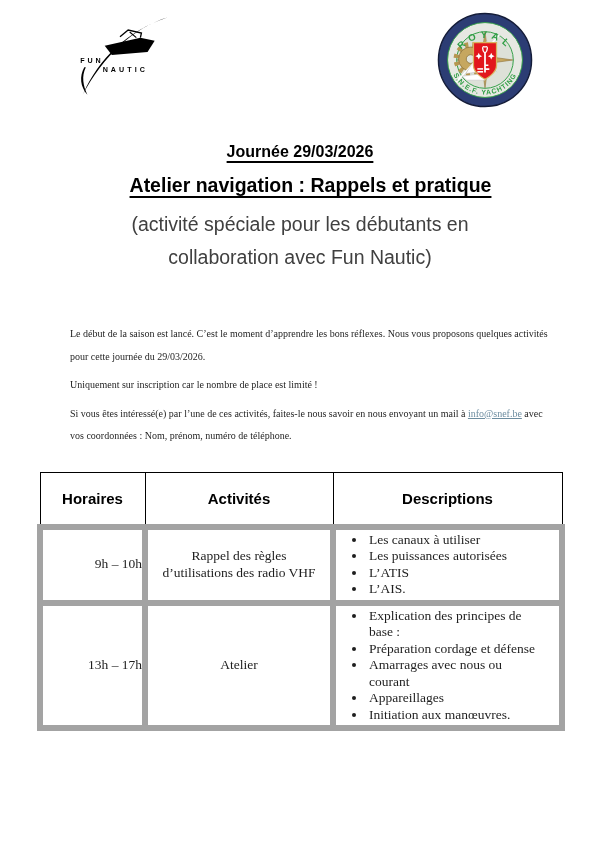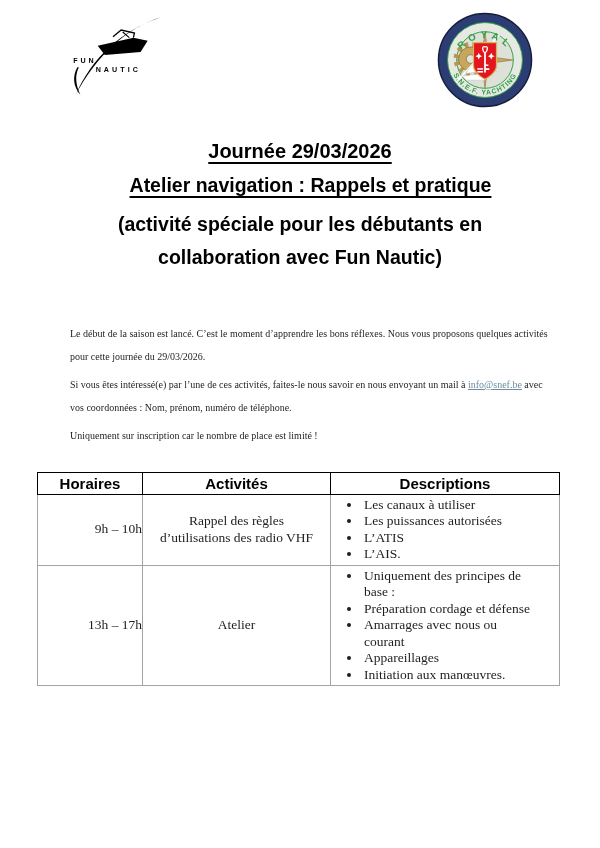--- a/index.html
+++ b/index.html
@@ -6,45 +6,45 @@
   html, body { background: #ffffff; }
   body {
     width: 600px; height: 848px;
     position: relative;
     font-family: "Liberation Sans", sans-serif;
     color: #000;
     overflow: hidden;
   }
 
   
-  .logo-fun { position: absolute; left: 62px; top: 13px; width: 102px; height: 84px; }
+  .logo-fun { position: absolute; left: 69px; top: 13px; width: 102px; height: 84px; }
   .badge    { position: absolute; left: 437px; top: 12px; width: 96px; height: 96px; }
 
   
   .title-wrap { text-align: center; }
   .doc-title {
     margin-top: 139px;
-    font-size: 20px; font-weight: bold; line-height: 25px;
+    font-size: 16px; font-weight: bold; line-height: 25px;
     text-decoration: underline;
     text-decoration-thickness: 2px;
     text-underline-offset: 4px;
   }
   .doc-subtitle {
     margin-top: 9px;
     font-size: 19.5px; font-weight: bold; line-height: 25px;
     text-decoration: underline;
     text-decoration-thickness: 2px;
     text-underline-offset: 4px;
     margin-left: 21px;
   }
   .doc-note {
     margin: 10px auto 0;
     max-width: 400px;
-    font-size: 19.5px; font-weight: bold; line-height: 33px;
-    color: #000000;
+    font-size: 19.5px; font-weight: normal; line-height: 33px;
+    color: #404040;
   }
 
   
   .intro {
     margin: 49px 0 0 70px;
     width: 484px;
     font-family: "Liberation Serif", serif;
     font-size: 10px;
     line-height: 22.5px;
     color: #1e1e1e;
@@ -57,25 +57,25 @@
     margin: 24px 0 0 37px;
     width: 522px;
     border-collapse: collapse;
     table-layout: fixed;
   }
   .schedule th {
     border: 1px solid #000;
     font-family: "Liberation Sans", sans-serif;
     font-size: 15px; font-weight: bold;
     line-height: 19px;
-    padding: 1px 0;
+    padding: 16px 0;
     text-align: center;
   }
   .schedule td {
-    border: 1px solid #a3a3a3;
+    border: 6px solid #a3a3a3;
     font-family: "Liberation Serif", serif;
     font-size: 13.5px;
     color: #1e1e1e;
   }
   .col-time { width: 105px; }
   .col-act  { width: 188px; }
   .col-desc { width: 229px; }
   td.cell-time { text-align: right; vertical-align: middle; line-height: 16.5px; }
   td.cell-act  { text-align: center; vertical-align: middle; line-height: 16.5px; padding: 16px 14px; }
   td.cell-desc { vertical-align: middle; padding: 1px 21px 1px 0; }
@@ -149,22 +149,22 @@
 </div>
 
 <div class="title-wrap">
   <h1 class="doc-title">Journée 29/03/2026</h1>
   <h2 class="doc-subtitle">Atelier navigation : Rappels et pratique</h2>
   <p class="doc-note">(activité spéciale pour les débutants en collaboration avec Fun Nautic)</p>
 </div>
 
 <section class="intro">
   <p>Le début de la saison est lancé. C’est le moment d’apprendre les bons réflexes. Nous vous proposons quelques activités pour cette journée du 29/03/2026.</p>
+  <p>Uniquement sur inscription car le nombre de place est limité !</p>
   <p><span>Si vous êtes intéressé(e) par l’une de ces activités, faites-le nous savoir en nous envoyant un mail à </span><a href="#" class="mail" style="color: rgb(109, 141, 160);">info@snef.be</a><span> avec vos coordonnées : Nom, prénom, numéro de téléphone.</span></p>
-  <p>Uniquement sur inscription car le nombre de place est limité !</p>
 </section>
 
 <table class="schedule">
   <colgroup>
       <col class="col-time">
       <col class="col-act">
       <col class="col-desc">
     </colgroup>
   <thead>
     <tr>
@@ -184,21 +184,21 @@
           <li>L’ATIS</li>
           <li>L’AIS.</li>
         </ul>
       </td>
     </tr>
     <tr>
       <td class="cell-time">13h – 17h</td>
       <td class="cell-act">Atelier</td>
       <td class="cell-desc">
         <ul>
-          <li>Uniquement des principes de base :</li>
+          <li>Explication des principes de base :</li>
           <li>Préparation cordage et défense</li>
           <li>Amarrages avec nous ou courant</li>
           <li>Appareillages</li>
           <li>Initiation aux manœuvres.</li>
         </ul>
       </td>
     </tr>
   </tbody>
 </table>
 

